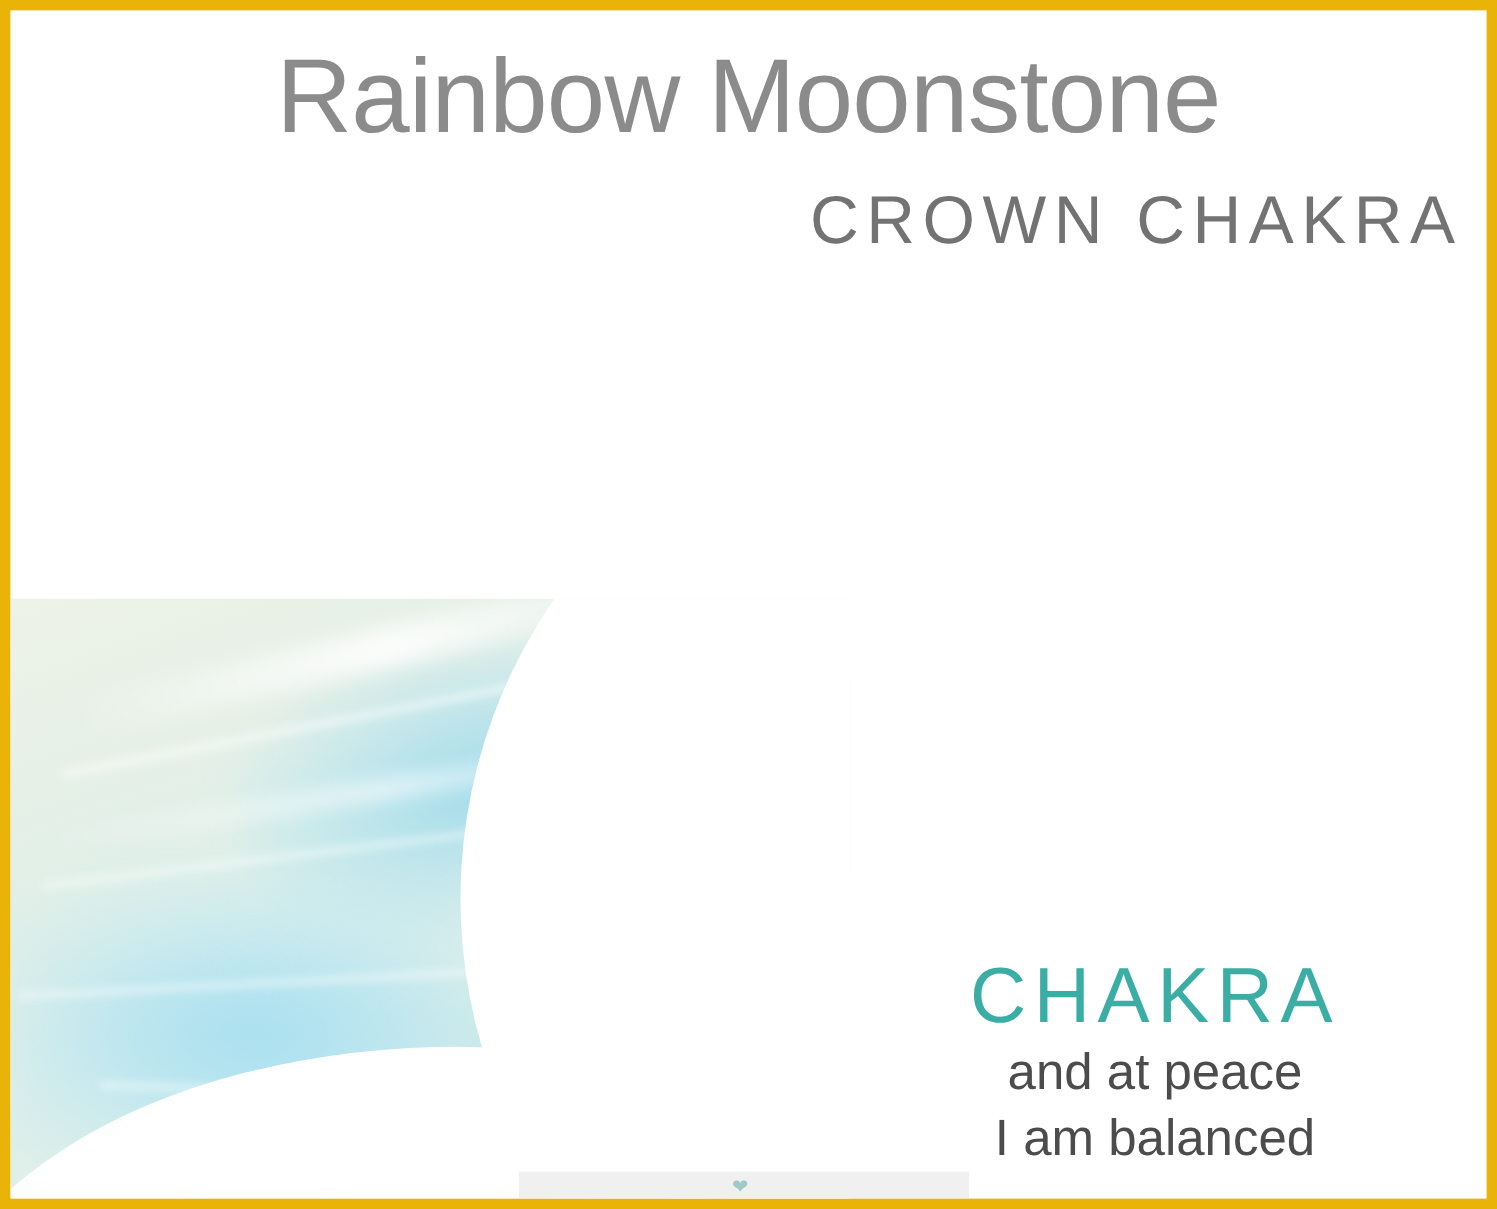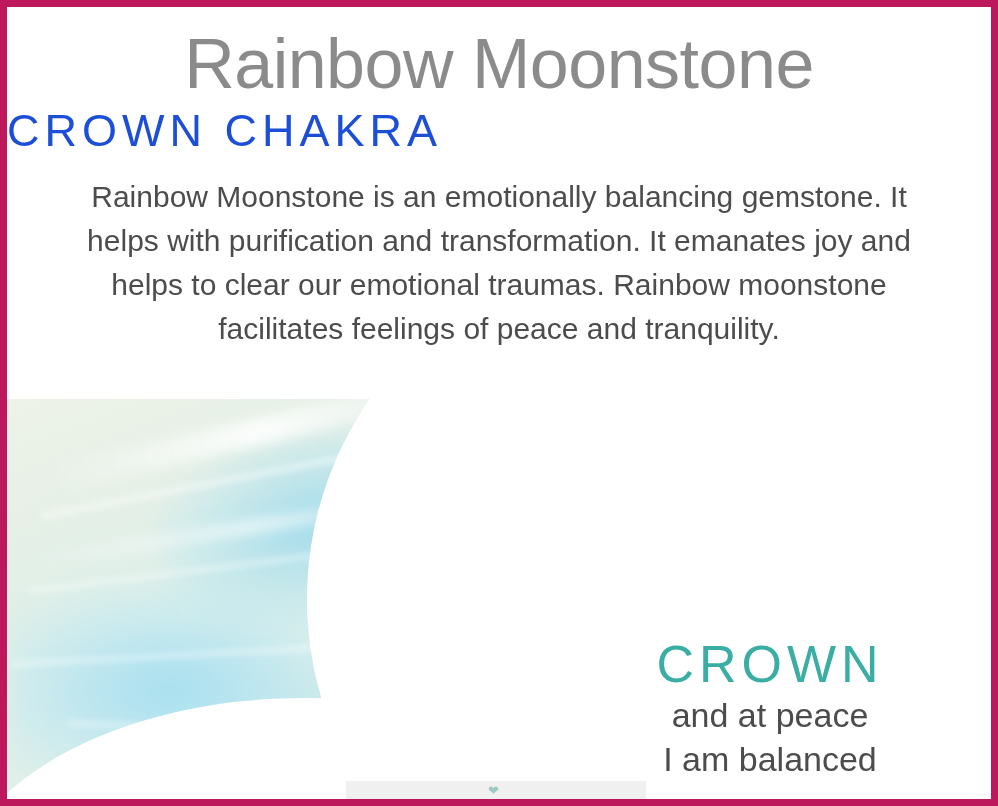--- a/index.html
+++ b/index.html
@@ -11,21 +11,21 @@
     width: 998px;
     height: 806px;
     font-family: "Liberation Sans", sans-serif;
     overflow: hidden;
   }
   #card {
     position: relative;
     width: 998px;
     height: 806px;
     box-sizing: border-box;
-    border: 7px solid #be185d;
+    border: 7px solid #eab308;
     background: #ffffff;
     overflow: hidden;
   }
   #inner {
     position: absolute;
     left: 0; top: 0;
     width: 984px;
     height: 792px;
     background: #ffffff;
     overflow: hidden;
@@ -36,27 +36,27 @@
     margin: 0;
     padding-top: 18px;
     text-align: center;
     font-size: 70px;
     line-height: 78px;
     font-weight: 400;
     color: #8b8b8b;
     letter-spacing: -0.5px;
   }
   .subtitle {
-    margin: 0;
+    margin: 16px;
     padding-top: 2px;
-    text-align: left;
+    text-align: right;
     font-size: 45px;
     line-height: 52px;
     font-weight: 400;
-    color: #1d4ed8;
+    color: #737373;
     letter-spacing: 5px;
   }
   .description {
     margin: 0 auto;
     padding-top: 18px;
     width: 880px;
     text-align: center;
     font-size: 30px;
     line-height: 44px;
     color: #4c4c4c;
@@ -183,39 +183,38 @@
 </head>
 <body>
 
 <div id="card">
   <div id="inner">
 
     <h1 class="title">Rainbow Moonstone</h1>
 
     <h2 class="subtitle">CROWN CHAKRA</h2>
 
-    <p class="description">Rainbow Moonstone is an emotionally balancing gemstone. It helps with purification and transformation. It emanates joy and helps to clear our emotional traumas. Rainbow moonstone facilitates feelings of peace and tranquility.</p>
 
     <div id="photo">
       <div class="stone-bg"></div>
       <div class="blue-a"></div>
       <div class="blue-b"></div>
       <div class="blue-c"></div>
       <div class="stripe stripe1"></div>
       <div class="stripe stripe2"></div>
       <div class="stripe stripe3"></div>
       <div class="stripe stripe4"></div>
       <div class="sheen sheen-a"></div>
       <div class="sheen sheen-b"></div>
       <div class="stone-cut"></div>
       <div class="stone-cut2"></div>
     </div>
 
     <div id="mantra">
-      <p class="mantra-title">CROWN</p>
+      <p class="mantra-title">CHAKRA</p>
       <p class="mantra-line">and at peace</p>
       <p class="mantra-line">I am balanced</p>
     </div>
 
     <div id="watermark">
       <span class="wm-mark">❤</span>
     </div>
 
   </div>
 </div>

